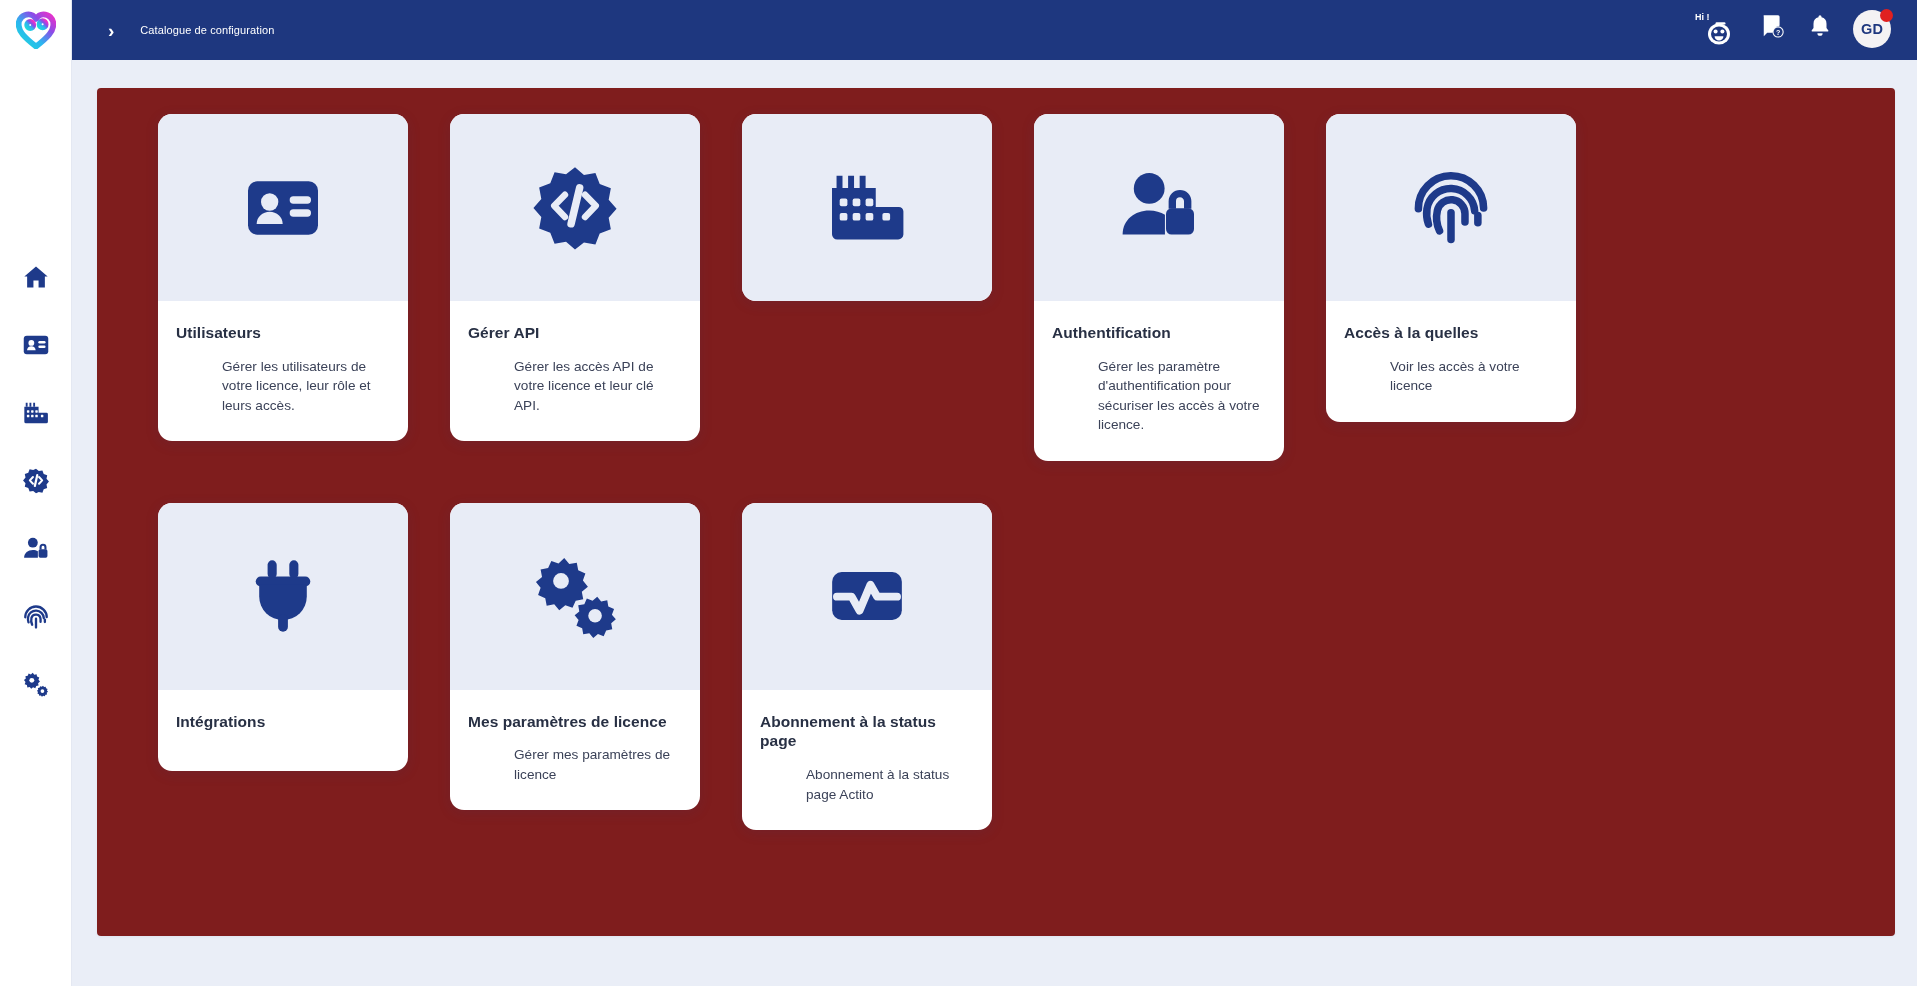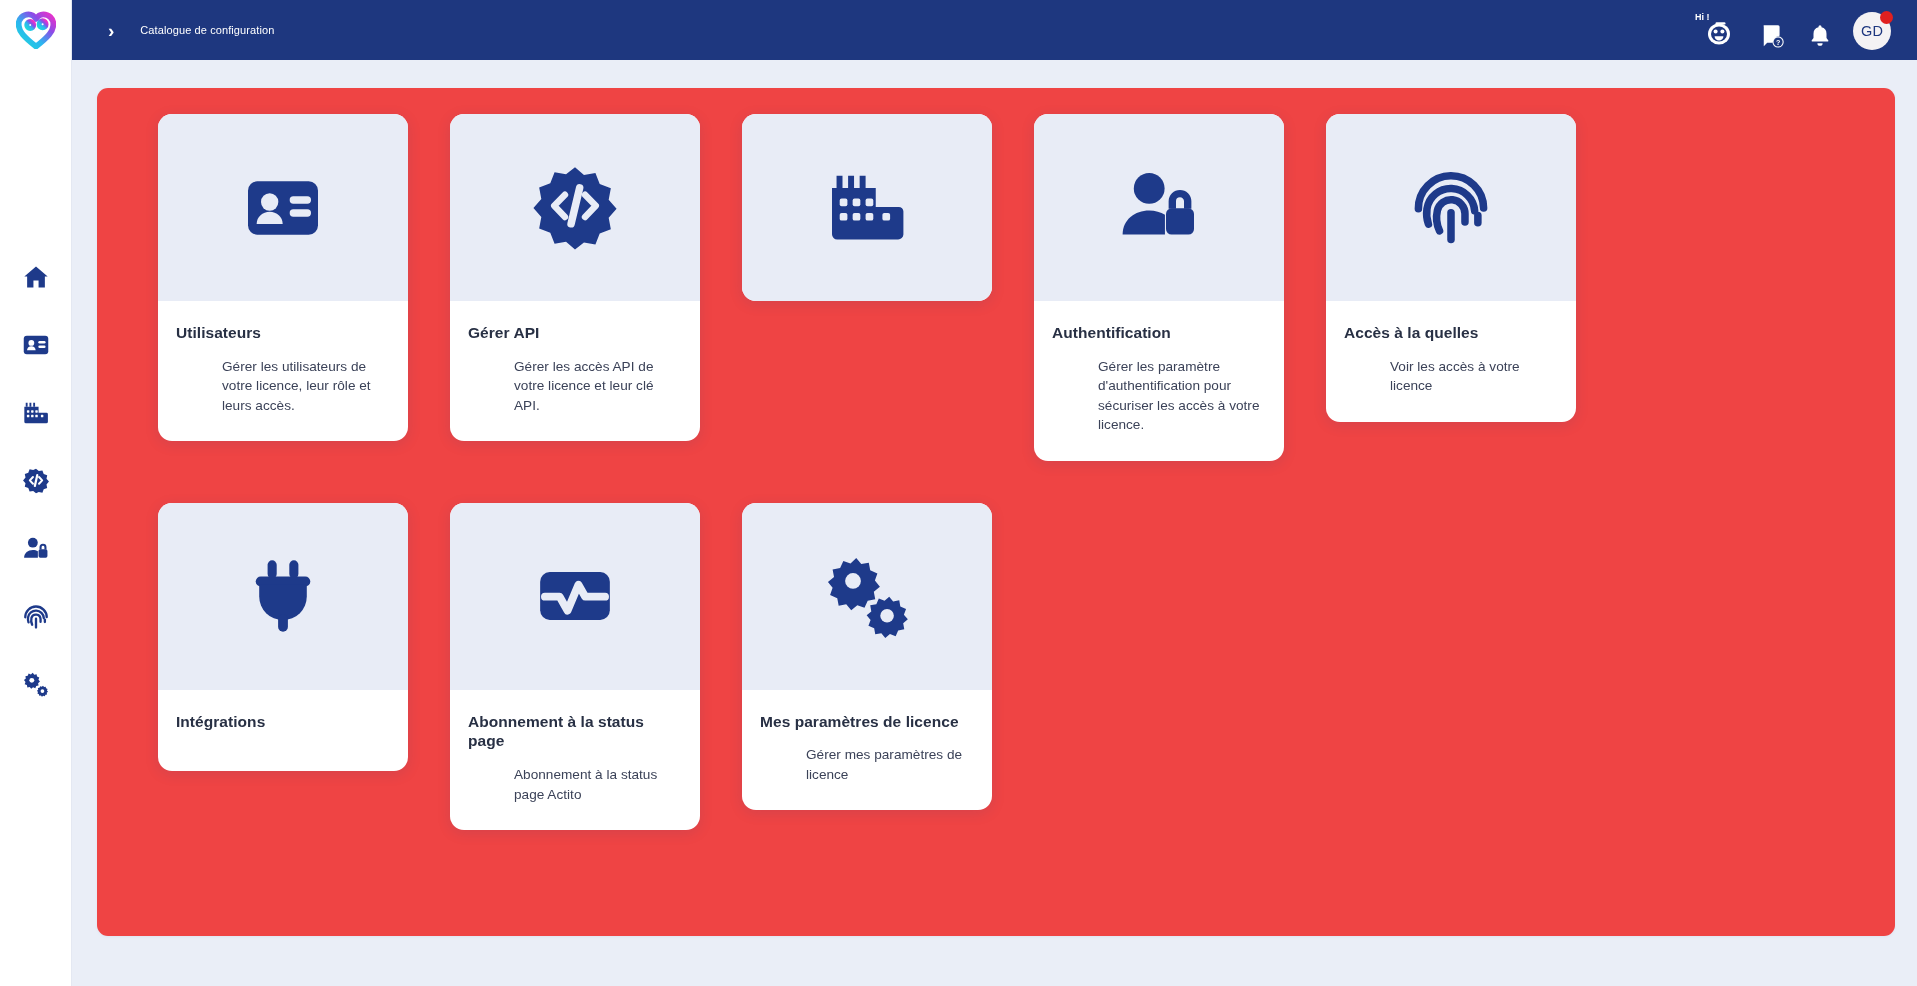--- a/index.html
+++ b/index.html
@@ -53,60 +53,60 @@
   .breadcrumb { display: flex; align-items: center; gap: 26px; }
   .chev {
     color: #ffffff; font-size: 19px; font-weight: 700; line-height: 1;
     cursor: pointer;
   }
   .crumb-title {
     color: #ffffff; font-size: 11px; font-weight: 400;
     letter-spacing: .1px;
   }
   .topbar-spacer { flex: 1; }
-  .topbar-actions { display: flex; align-items: flex-end; gap: 18px; }
+  .topbar-actions { display: flex; align-items: flex-start; gap: 18px; }
 
   .bot-btn { position: relative; width: 44px; height: 40px; cursor: pointer; }
   .bot-hi {
     position: absolute; left: 0; top: 2px;
     color: #ffffff; font-size: 9px; font-weight: 700;
   }
   .bot-face { position: absolute; left: 8px; top: 8px; width: 32px; height: 28px; }
 
   .icon-btn {
     width: 30px; height: 30px;
     display: flex; align-items: center; justify-content: center;
     cursor: pointer;
   }
   .icon-btn svg { fill: #ffffff; }
 
   .avatar-wrap { position: relative; width: 38px; height: 38px; cursor: pointer; }
   .avatar {
     width: 38px; height: 38px; border-radius: 50%;
     background: #f4f2f4;
     display: flex; align-items: center; justify-content: center;
-    font-size: 14.5px; font-weight: 400; color: #1e377f;
+    font-size: 14.5px; font-weight: 700; color: #1e377f;
     letter-spacing: .2px;
   }
   .avatar-badge {
     position: absolute; top: -1px; right: -2px;
     width: 13px; height: 13px; border-radius: 50%;
     background: #e02020;
   }
 
   
   .page {
     flex: 1;
     background: #eaeef7;
     padding: 28px 22px 50px 25px;
     overflow: hidden;
   }
   .panel {
-    background: #ef4444;
-    border-radius: 11px;
+    background: #7f1d1d;
+    border-radius: 4px;
     width: 100%;
     height: 848px;
     padding: 26px 30px 30px 40px;
     box-shadow: 0 1px 3px rgba(40,60,120,.05);
   }
 
   .grid {
     display: flex; flex-wrap: wrap;
     gap: 0px;
     align-content: flex-start;
@@ -406,47 +406,47 @@
               </div>
               <div class="card-body">
                 <div class="card-title">Intégrations</div>
               </div>
             </div>
           </div>
 
           <div class="cell row2">
             <div class="card">
               <div class="card-media">
-                <svg viewBox="0 0 24 24" width="82" height="82">
-                  <rect x="1.8" y="5" width="20.4" height="14" rx="2.8"></rect>
-                  <path d="M3.2 12.2h4.3l2.3 4.1 3.2-7.6 2 3.5h5.8" fill="none" stroke="#e8ecf6" stroke-width="2.3" stroke-linecap="round" stroke-linejoin="round"></path>
-                </svg>
-              </div>
-              <div class="card-body">
-                <div class="card-title">Abonnement à la status page</div>
-                <div class="card-desc">Abonnement à la status page Actito</div>
-              </div>
-            </div>
-          </div>
-
-          <div class="cell row2">
-            <div class="card">
-              <div class="card-media">
                 <svg viewBox="0 0 24 24" width="86" height="86">
                   <path d="M9 1.4l1.4 1.7 2.1-.4.4 2.1 2 .9-.7 2 1.4 1.7-1.7 1.4.4 2.1-2.1.4-.9 2-2-.7-1.7 1.4-1.4-1.7-2.1.4-.4-2.1-2-.9.7-2L1.1 8.1l1.7-1.4-.4-2.1 2.1-.4.9-2 2 .7z"></path>
                   <circle cx="8.1" cy="7.8" r="2.2" fill="#e8ecf6"></circle>
                   <path d="M18.2 12.2l1.1 1.3 1.7-.3.3 1.7 1.6.7-.6 1.6 1.1 1.3-1.3 1.1.3 1.7-1.7.3-.7 1.6-1.6-.6-1.3 1.1-1.1-1.3-1.7.3-.3-1.7-1.6-.7.6-1.6-1.1-1.3 1.3-1.1-.3-1.7 1.7-.3.7-1.6 1.6.6z"></path>
                   <circle cx="17.6" cy="17.5" r="1.9" fill="#e8ecf6"></circle>
                 </svg>
               </div>
               <div class="card-body">
                 <div class="card-title">Mes paramètres de licence</div>
                 <div class="card-desc">Gérer mes paramètres de licence</div>
               </div>
             </div>
           </div>
 
+          <div class="cell row2">
+            <div class="card">
+              <div class="card-media">
+                <svg viewBox="0 0 24 24" width="82" height="82">
+                  <rect x="1.8" y="5" width="20.4" height="14" rx="2.8"></rect>
+                  <path d="M3.2 12.2h4.3l2.3 4.1 3.2-7.6 2 3.5h5.8" fill="none" stroke="#e8ecf6" stroke-width="2.3" stroke-linecap="round" stroke-linejoin="round"></path>
+                </svg>
+              </div>
+              <div class="card-body">
+                <div class="card-title">Abonnement à la status page</div>
+                <div class="card-desc">Abonnement à la status page Actito</div>
+              </div>
+            </div>
+          </div>
+
         </div>
       </div>
     </div>
 
   </div>
 </div>
 
 </body></html>

